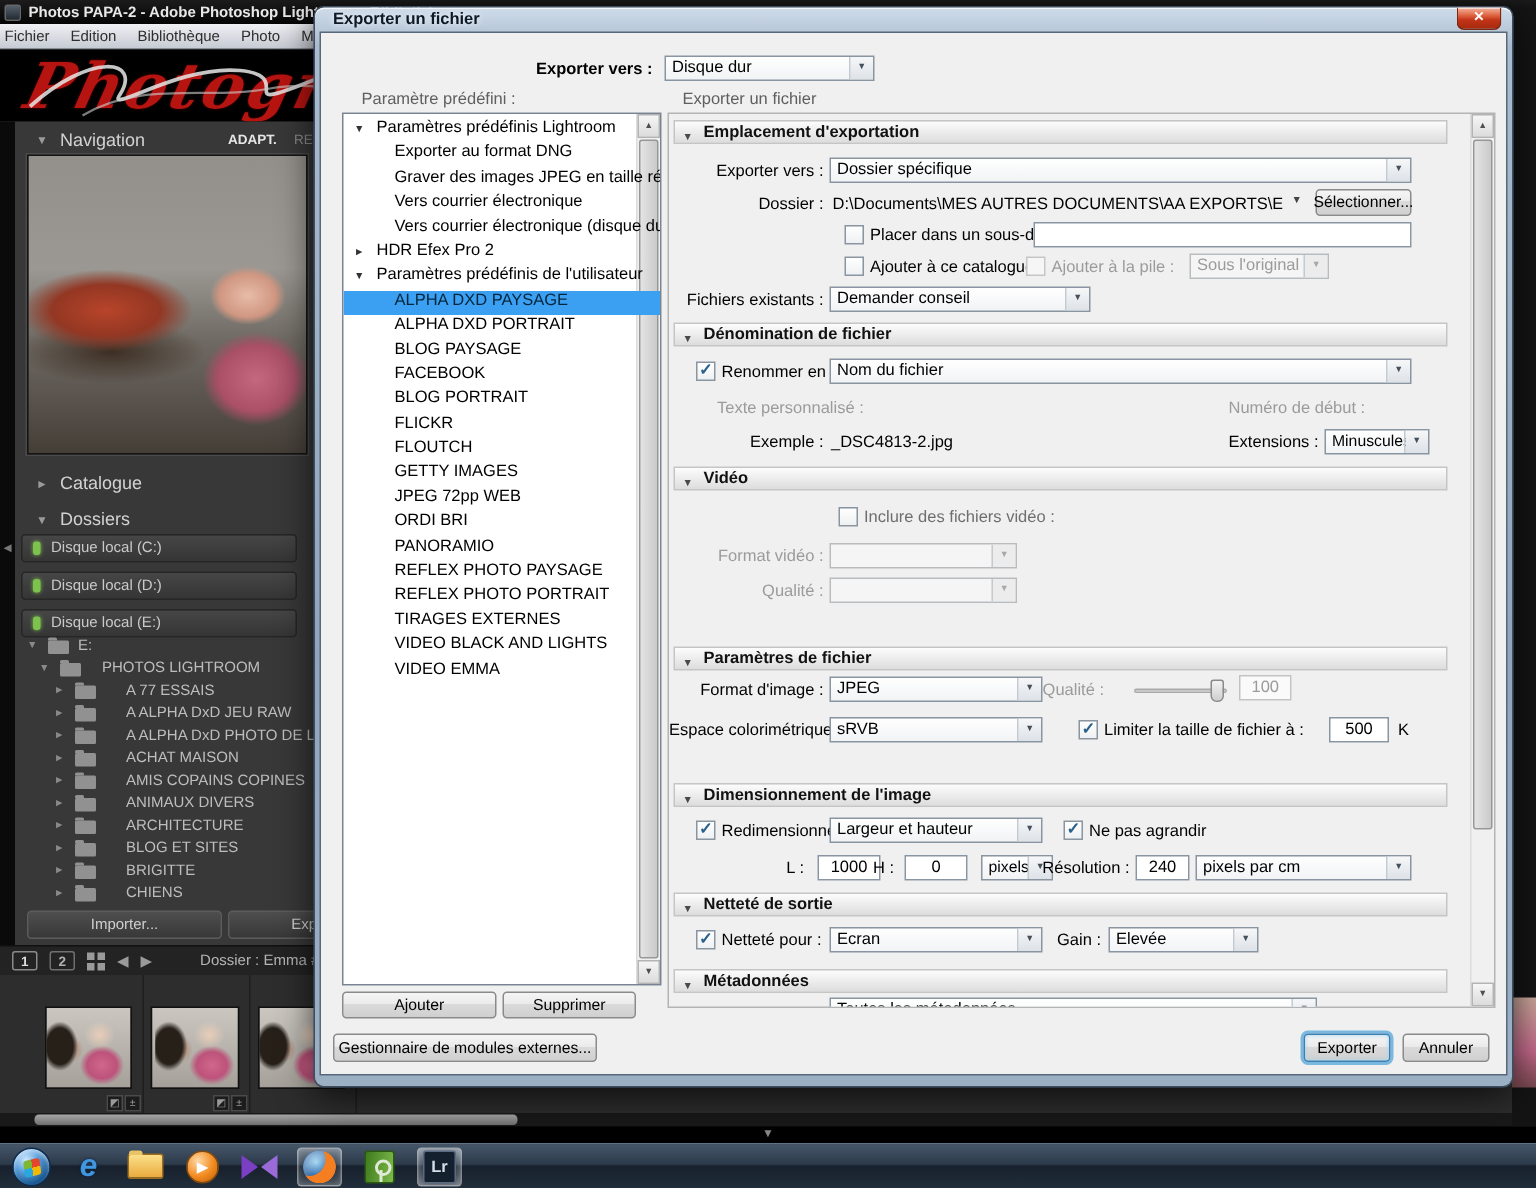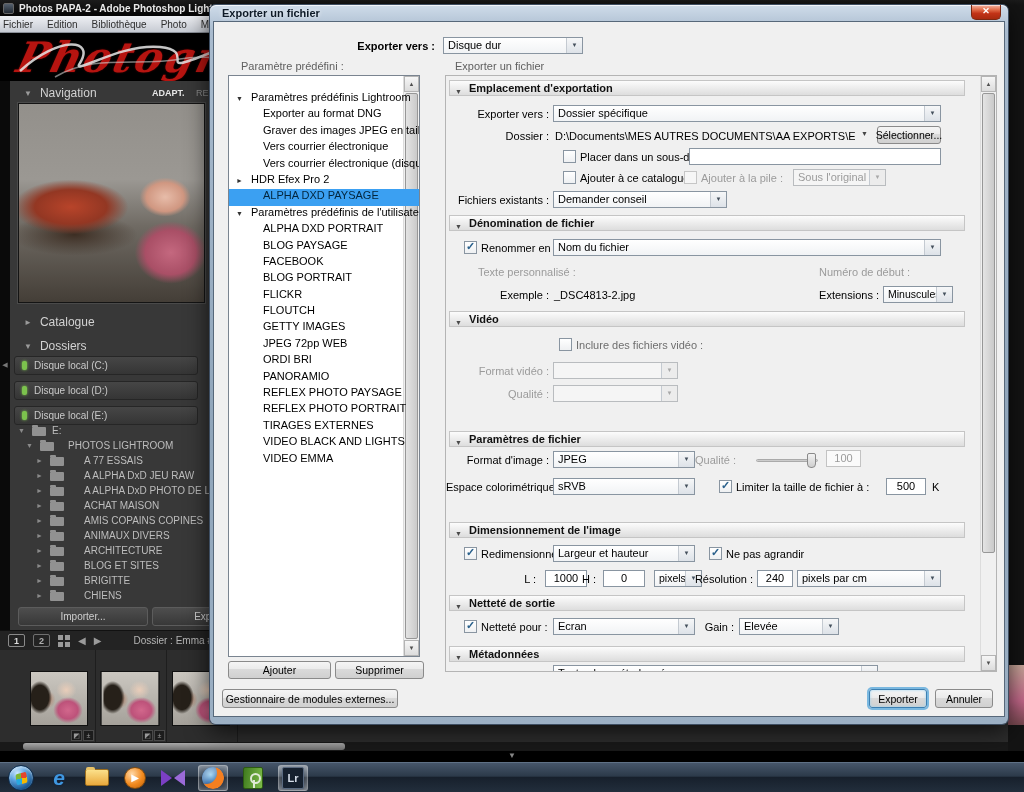--- a/index.html
+++ b/index.html
@@ -101,21 +101,21 @@
   .tbx{position:absolute;height:17px;background:#fff;border:1px solid #8995a1;font-size:11px;color:#000;text-align:center;line-height:15px;}
   .tbx.tdis{border-color:#c3c3c3;color:#9b9b9b;background:#fafafa;}
   .cbx{position:absolute;width:13px;height:13px;background:linear-gradient(#fff,#eef0f2);border:1px solid #8995a1;}
   .cbx.ck::after{content:"✓";position:absolute;left:1px;top:-2px;font-size:11px;font-weight:bold;color:#2a618c;}
   .cbx.cdis{border-color:#c6c6c6;background:#f6f6f6;}
   .wbtn{position:absolute;background:linear-gradient(#f5f5f5,#ebebeb 45%,#dadada 46%,#d0d0d0);border:1px solid #8a8a8a;border-radius:3px;font-size:10.5px;color:#000;display:flex;align-items:center;justify-content:center;white-space:nowrap;}
   .wbtn.default{border-color:#3c7fb1;box-shadow:0 0 0 2px #7ab8e0,inset 0 0 3px #9fd4f0;}
   .sec{position:absolute;left:3px;width:516px;height:16px;background:linear-gradient(#fcfcfc,#dddddd);border:1px solid #c5c5c5;font-weight:bold;font-size:11px;color:#111;line-height:14px;padding-left:19px;}
   .sec::before{content:"▼";position:absolute;left:5px;top:4px;font-size:7px;color:#4a4a4a;}
 
-  .preset-list{position:absolute;left:14px;top:53px;width:192px;height:582px;background:#fff;border:1px solid #7a8490;overflow:hidden;padding-top:15px;}
+  .preset-list{position:absolute;left:14px;top:53px;width:213px;height:582px;background:#fff;border:1px solid #7a8490;overflow:hidden;padding-top:3px;}
   .prow{position:relative;height:16.4px;font-size:11px;color:#000;padding-left:22px;white-space:nowrap;overflow:hidden;}
   .prow .ar{position:absolute;left:7px;top:4px;font-size:7px;color:#333;}
   .prow.item{padding-left:34px;}
   .prow.sel{background:#3ba0f2;color:#03253c;}
   .vsb{position:absolute;background:#f0f0f0;border-left:1px solid #dcdcdc;}
   .vsb .sa{position:absolute;left:0;right:0;height:16px;background:linear-gradient(#f6f6f6,#dcdcdc);border:1px solid #b4b4b4;color:#4f4f4f;font-size:6px;text-align:center;line-height:15px;}
   .vsb .sthumb{position:absolute;left:1px;right:1px;border:1px solid #979797;border-radius:2px;background:linear-gradient(90deg,#e4e4e4,#cacaca);}
 
   .spanel{position:absolute;left:231px;top:53px;width:552px;height:597px;border:1px solid #b4b4b4;background:#f0f0f0;overflow:hidden;}
   .slider-track{position:absolute;height:3px;background:linear-gradient(#bbb,#ddd);border:1px solid #aaa;border-radius:2px;}
@@ -306,22 +306,22 @@
           <div class="sa" style="top:0;">▲</div>
           <div class="sthumb" style="top:17px;bottom:17px;"></div>
           <div class="sa" style="bottom:0;">▼</div>
         </div>
       <div class="prow group"><span class="ar">▼</span><span>Paramètres prédéfinis Lightroom</span></div>
           <div class="prow item"><span>Exporter au format DNG</span></div>
           <div class="prow item"><span>Graver des images JPEG en taille réelle</span></div>
           <div class="prow item"><span>Vers courrier électronique</span></div>
           <div class="prow item"><span>Vers courrier électronique (disque dur)</span></div>
           <div class="prow group"><span class="ar">►</span><span>HDR Efex Pro 2</span></div>
+          <div class="prow group"><span class="ar">▼</span><span>Paramètres prédéfinis de l'utilisateur</span></div>
           <div class="prow item sel"><span>ALPHA DXD PAYSAGE</span></div>
-          <div class="prow group"><span class="ar">▼</span><span>Paramètres prédéfinis de l'utilisateur</span></div>
           <div class="prow item"><span>ALPHA DXD PORTRAIT</span></div>
           <div class="prow item"><span>BLOG PAYSAGE</span></div>
           <div class="prow item"><span>FACEBOOK</span></div>
           <div class="prow item"><span>BLOG PORTRAIT</span></div>
           <div class="prow item"><span>FLICKR</span></div>
           <div class="prow item"><span>FLOUTCH</span></div>
           <div class="prow item"><span>GETTY IMAGES</span></div>
           <div class="prow item"><span>JPEG 72pp WEB</span></div>
           <div class="prow item"><span>ORDI BRI</span></div>
           <div class="prow item"><span>PANORAMIO</span></div>

